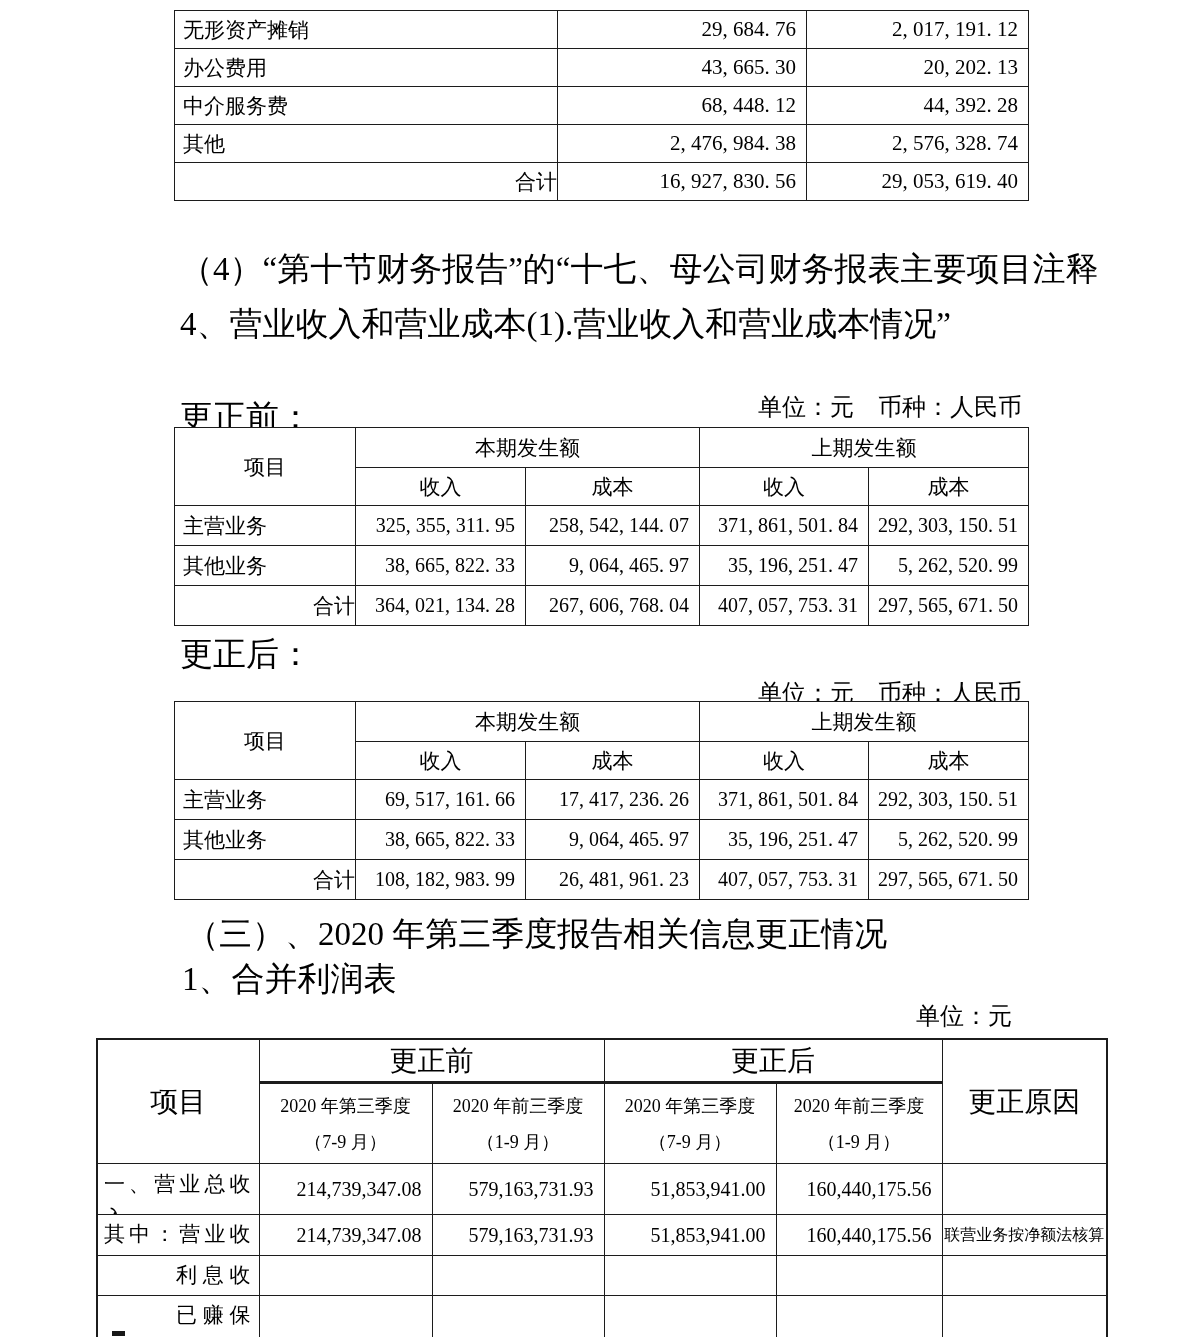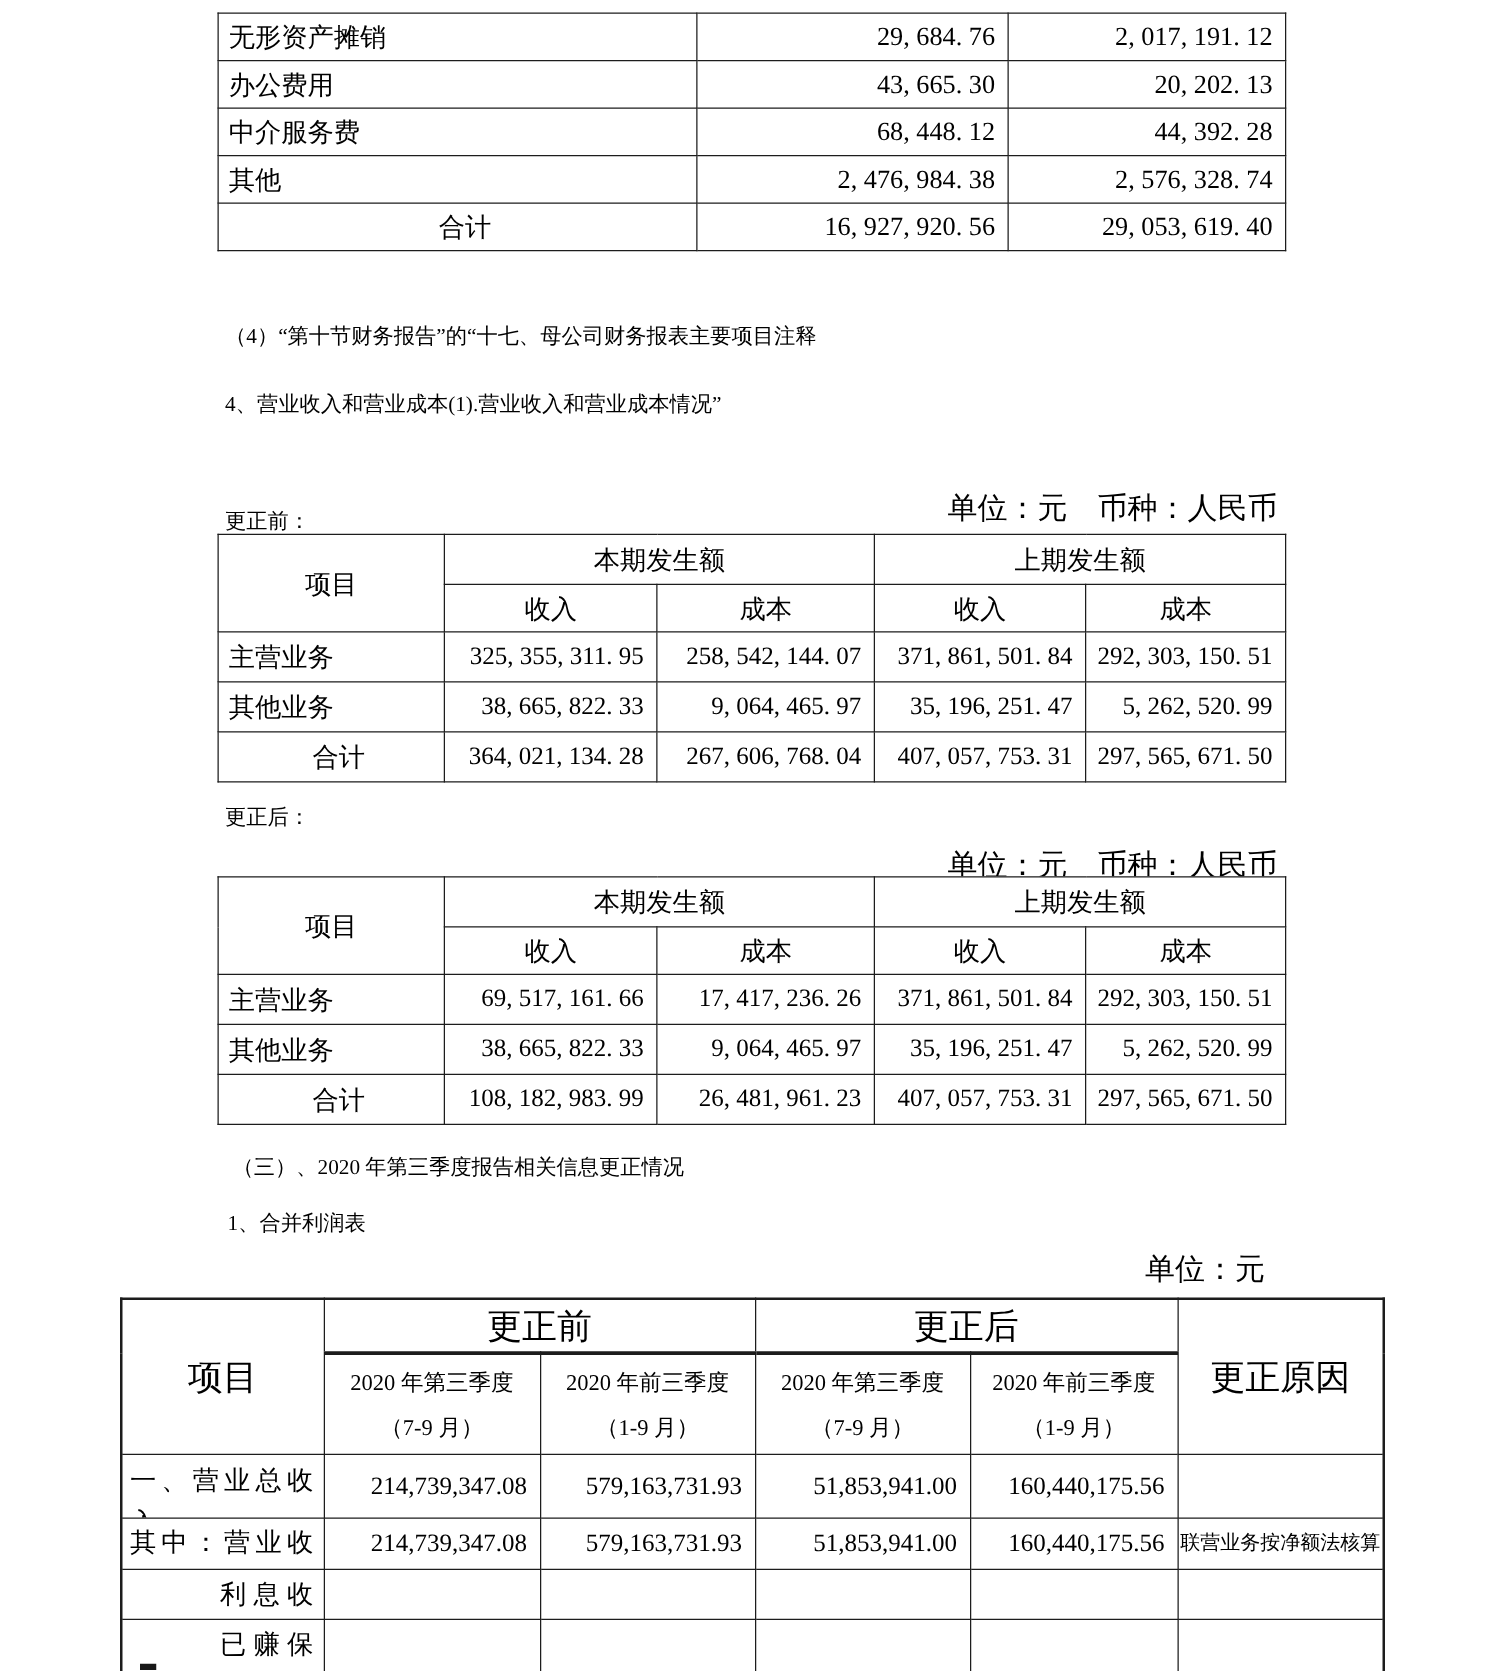--- a/index.html
+++ b/index.html
@@ -29,32 +29,32 @@
   .t-profit .r3 td{height:38px;}
   .t-profit .r4 td{height:40px;border-bottom:4px solid #000;}
   .t-profit .bighd{text-align:center;font-size:28px;}
   .t-profit .dbl{border-bottom:3px solid #1c1c1c;}
   .t-profit .period{text-align:center;font-size:18px;line-height:36px;}
   .t-profit .reason{text-align:center;font-size:16px;line-height:30px;vertical-align:middle;}
   .t-profit .reason .clipbox{height:34px;overflow:hidden;}
   
   .num{text-align:right;padding-right:10px;}
   .lbl{text-align:left;padding-left:8px;}
-  .ctr{text-align:center;padding-left:12px;}
+  .ctr{text-align:right;padding-left:12px;}
   
   .plab{vertical-align:top;font-size:21px;}
   .plab .clipbox{overflow:hidden;line-height:34px;padding:3px 8px 0 6px;text-align:justify;}
   .r1 .clipbox{height:47px;}
   .r2 .clipbox{height:37px;line-height:33px;}
   .r3 .clipbox{height:36px;line-height:33px;text-indent:72px;}
   .r4 .clipbox{height:38px;line-height:33px;text-indent:72px;}
   .pnum{font-size:20px;}
   
   .line{position:absolute;white-space:nowrap;}
-  .f26{font-size:17px;line-height:34px;text-align:right;}
+  .f26{font-size:33px;line-height:34px;text-align:right;}
   .unit{position:absolute;text-align:right;font-size:24px;line-height:30px;}
   .unit1{left:174px;top:392px;width:848px;}
   .unit2{left:174px;top:678px;width:848px;}
   .unit3{left:174px;top:1001px;width:838px;}
   .note1{left:180px;top:252px;}
   .note2{left:180px;top:307px;}
   .before-lbl{left:180px;top:352px;margin-top:48px;}
   .after-lbl{left:180px;top:637px;}
   .section{left:186px;top:917px;}
   .sub{left:182px;top:962px;}
@@ -88,21 +88,21 @@
       <td class="num">68, 448. 12</td>
       <td class="num">44, 392. 28</td>
     </tr>
     <tr>
       <td class="lbl">其他</td>
       <td class="num">2, 476, 984. 38</td>
       <td class="num">2, 576, 328. 74</td>
     </tr>
     <tr>
       <td class="ctr">合计</td>
-      <td class="num">16, 927, 920. 56</td>
+      <td class="num">16, 927, 830. 56</td>
       <td class="num">29, 053, 619. 40</td>
     </tr>
   </tbody>
     </table>
 
   <div class="line f26 note1">（4）“第十节财务报告”的“十七、母公司财务报表主要项目注释</div>
   <div class="line f26 note2">4、营业收入和营业成本(1).营业收入和营业成本情况”</div>
   <div class="line f26 before-lbl">更正前：</div>
   <div class="unit unit1">单位：元　币种：人民币</div>
 

